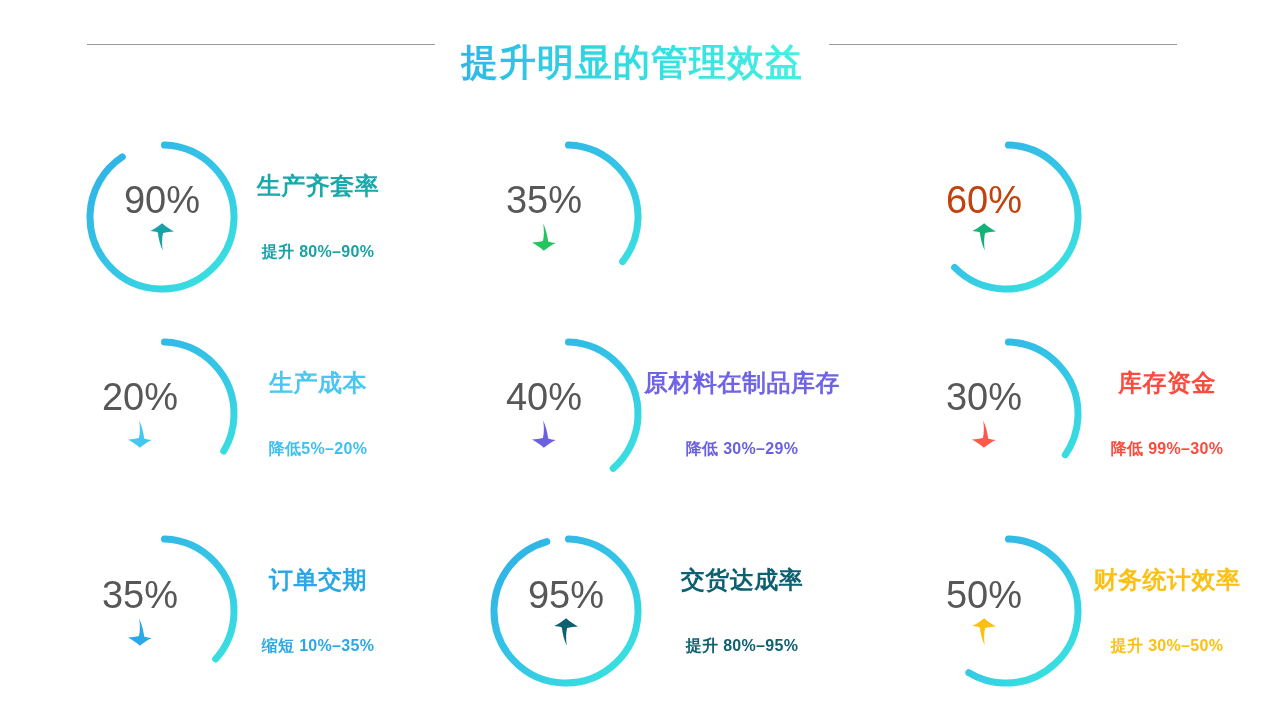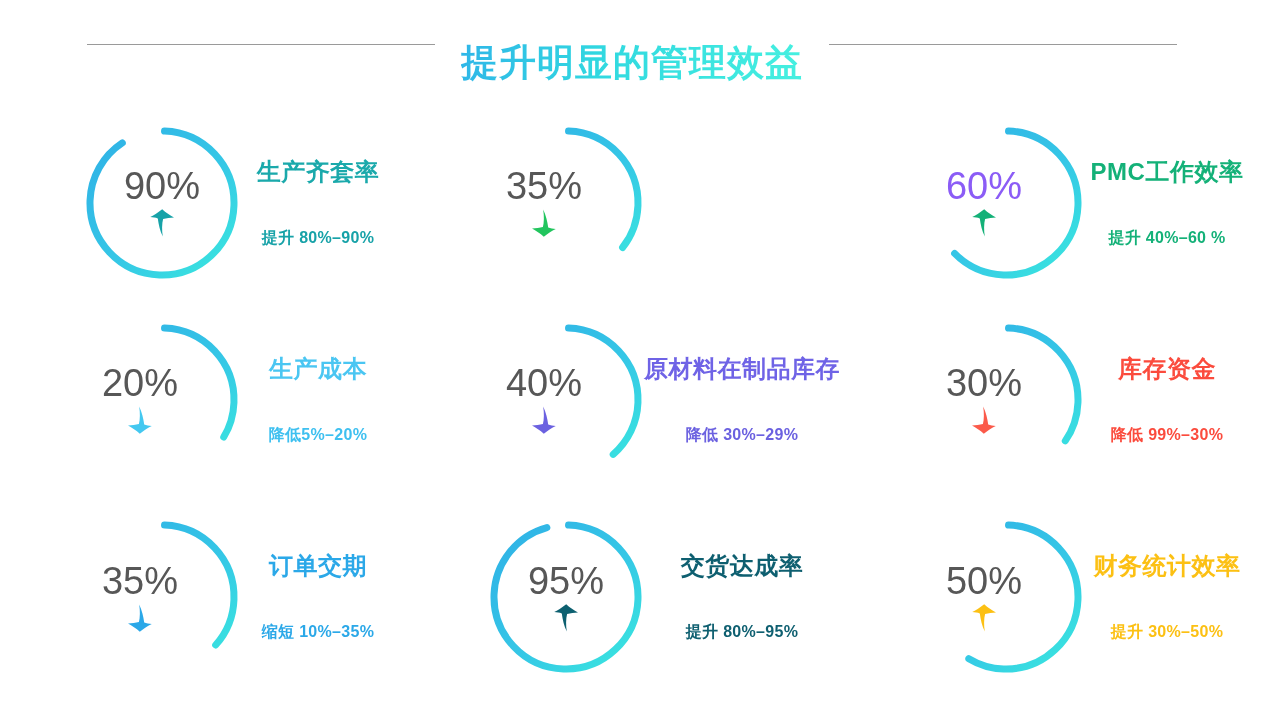--- a/index.html
+++ b/index.html
@@ -38,21 +38,21 @@
     background-clip:text;
     color:transparent;
     -webkit-text-fill-color:transparent;
     line-height:1;
     padding-bottom:2px;
   }
 
   
   .grid{
     position:absolute;
-    left:0; top:104px;
+    left:0; top:118px;
     width:1264px;
     height:592px;
     display:grid;
     grid-template-columns:repeat(3,1fr);
     grid-template-rows:repeat(3,1fr);
   }
   .card{
     position:relative;
     display:flex;
     align-items:center;
@@ -183,31 +183,27 @@
           <defs>
             <linearGradient id="ringgrad2" x1="1" y1="0" x2="0" y2="1">
               <stop offset="0%" stop-color="#2fb0e6"></stop>
               <stop offset="55%" stop-color="#35c7e6"></stop>
               <stop offset="100%" stop-color="#3ae8de"></stop>
             </linearGradient>
           </defs>
           <circle cx="84" cy="84" r="72" fill="none" stroke="url(#ringgrad2)" stroke-width="7" stroke-linecap="round" stroke-dasharray="280.48 171.91" transform="rotate(-88 84 84)"></circle>
         </svg>
         <div class="gauge-center shift">
-          <div class="pct" style="color:#8b5cf6">60%</div>
+          <div class="pct" style="color:#c2410c">60%</div>
           <div class="arrow">
             <svg width="28" height="30" viewBox="0 0 28 30">
               <path fill="#14b178" d="M14.2 1.2 C9.6 4.8 5.4 7.6 2.2 9.0 C5.0 9.2 7.6 9.6 9.8 10.4 C10.6 16.6 12.0 22.6 14.8 28.6 C13.8 22.0 13.9 15.6 15.1 10.9 C18.4 10.1 22.2 9.6 26.0 9.4 C22.0 7.3 17.9 4.5 14.2 1.2 Z"></path>
             </svg>
           </div>
         </div>
-      </div>
-      <div class="labels">
-        <div class="metric-name" style="color:#14b178">PMC工作效率</div>
-        <div class="metric-delta" style="color:#14b178">提升 40%–60 %</div>
       </div>
     </div>
     <div class="card col1">
       <div class="gauge-wrap">
         <svg width="168" height="168" viewBox="0 0 168 168">
           <defs>
             <linearGradient id="ringgrad3" x1="1" y1="0" x2="0" y2="1">
               <stop offset="0%" stop-color="#2fb0e6"></stop>
               <stop offset="55%" stop-color="#35c7e6"></stop>
               <stop offset="100%" stop-color="#3ae8de"></stop>

